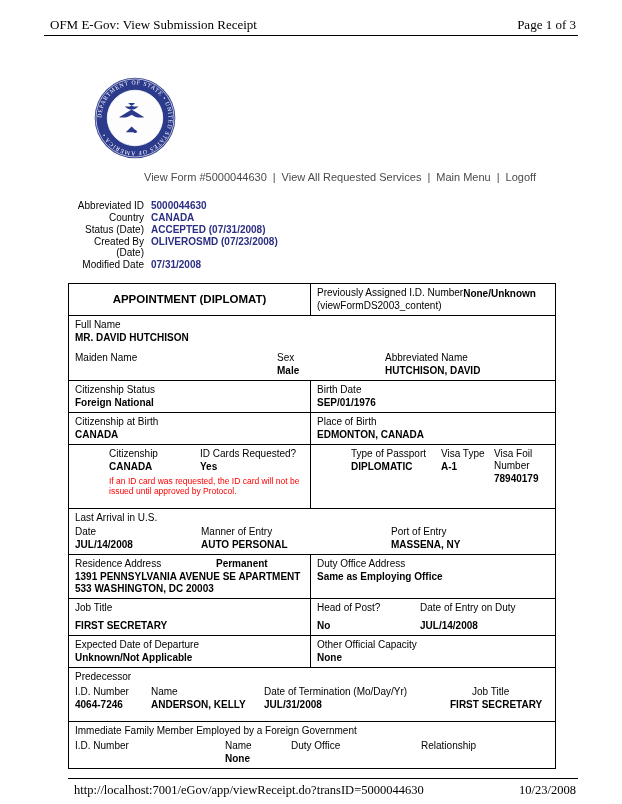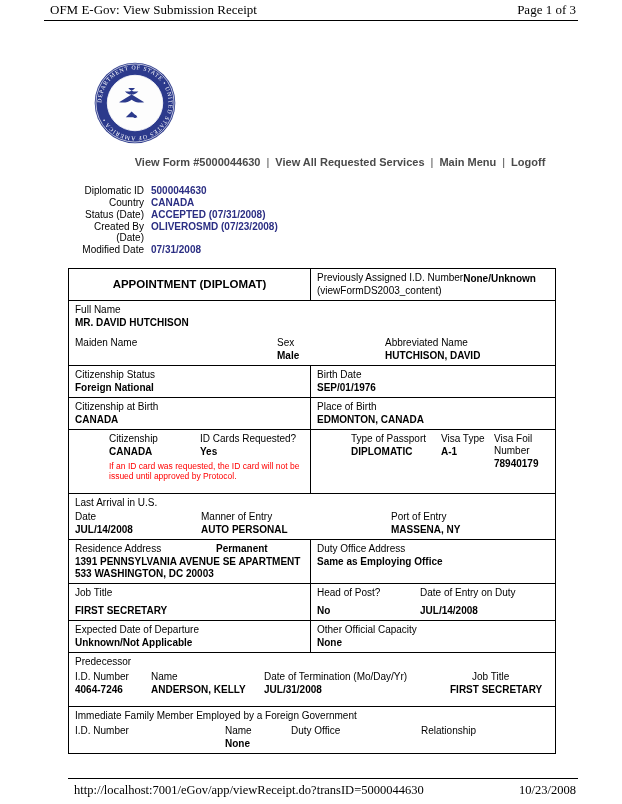--- a/index.html
+++ b/index.html
@@ -5,41 +5,41 @@
   * { margin:0; padding:0; box-sizing:border-box; }
   html,body { background:#fff; }
   body {
     width:622px; height:804px; position:relative; overflow:hidden;
     font-family:"Liberation Sans", sans-serif; color:#000;
   }
   
   .print-header {
     display:flex; justify-content:space-between;
     font-family:"Liberation Serif", serif; font-size:13px;
-    padding:2px 46px 0 50px;
+    padding:17px 46px 0 50px;
   }
   .rule { border:none; border-top:1px solid #000; margin:2px 44px 0 44px; }
   .print-footer { position:absolute; left:0; right:0; bottom:6px;padding-left:24px; }
   .footer-rule { border:none; border-top:1px solid #000; margin:0 44px 4px 44px; }
   .footer-line {
     display:flex; justify-content:space-between;
     font-family:"Liberation Serif", serif; font-size:12.5px;
     padding:0 46px 0 50px;
   }
   
   .masthead { display:flex; align-items:flex-start; margin:40px 0 0 92px; }
   .seal-wrap { flex:0 0 88px; height:84px; }
   .titles {
     flex:1; text-align:center; font-family:"Liberation Serif", serif;
     color:#26317e; margin-top:4px; padding-right:26px;
   }
   .org-title  { font-size:30px; font-weight:bold; text-shadow:2px 2px 1px #b9b9b9; }
   .org-subtitle { font-size:23px; font-weight:bold; margin-top:9px; text-shadow:2px 2px 1px #b9b9b9; }
   .nav { text-align:center; font-size:11px; color:#4a4a4a; margin-top:11px; padding-left:58px; }
-  .nav a { color:#4a4a4a; text-decoration:none; margin:0 4px; cursor:pointer;font-weight:bold; }
+  .nav a { color:#4a4a4a; text-decoration:none; margin:0 4px; cursor:pointer; }
   .nav .sep { margin:0 2px; }
   
   .txn {
     margin:17px 0 0 64px; display:grid; grid-template-columns:80px auto;
     column-gap:7px; row-gap:1px; font-size:10px; line-height:11px;
   }
   .t-label { text-align:right; }
   .t-value { font-weight:bold; color:#2b2e83; }
   
   .form-table {
@@ -100,21 +100,21 @@
         </g>
       </svg>
     </div>
   </div>
 
   <div class="nav">
     <a>View Form #5000044630</a><span class="sep">|</span><a>View All Requested Services</a><span class="sep">|</span><a>Main Menu</a><span class="sep">|</span><a>Logoff</a>
   </div>
 
   <div class="txn">
-    <span class="t-label">Diplomatic ID</span>
+    <span class="t-label">Abbreviated ID</span>
     <span class="t-value">5000044630</span>
     <span class="t-label">Country</span>
     <span class="t-value">CANADA</span>
     <span class="t-label">Status (Date)</span>
     <span class="t-value">ACCEPTED (07/31/2008)</span>
     <span class="t-label">Created By (Date)</span>
     <span class="t-value">OLIVEROSMD (07/23/2008)</span>
     <span class="t-label">Modified Date</span>
     <span class="t-value">07/31/2008</span>
   </div>

